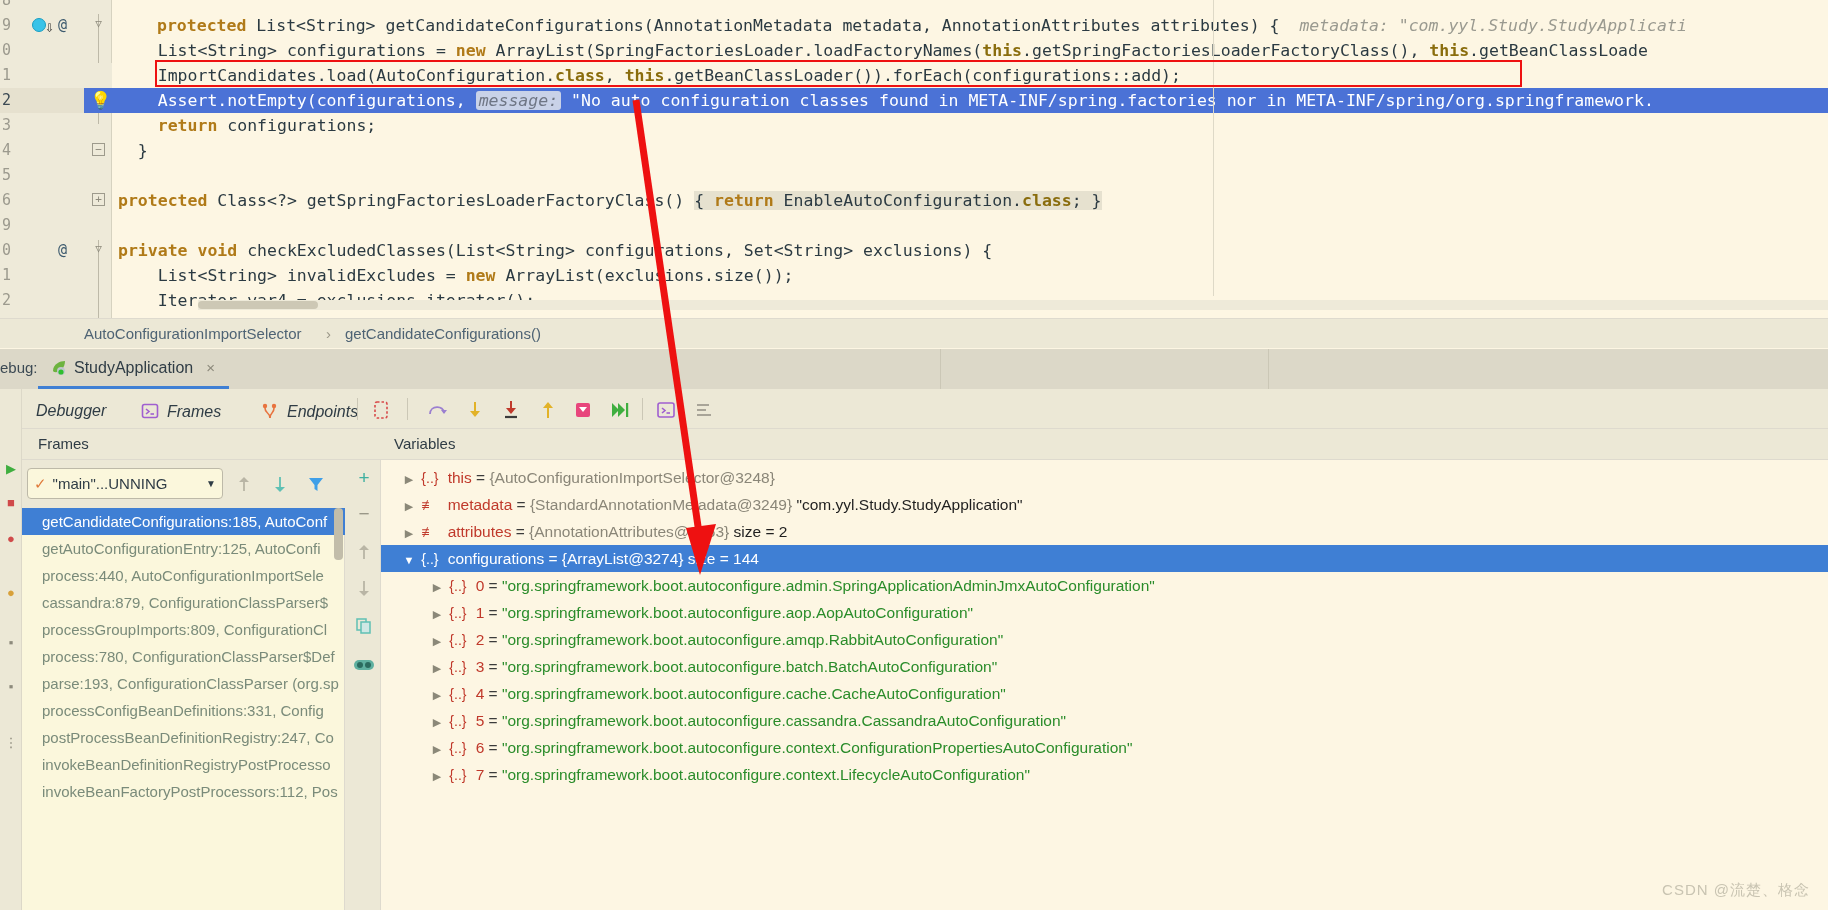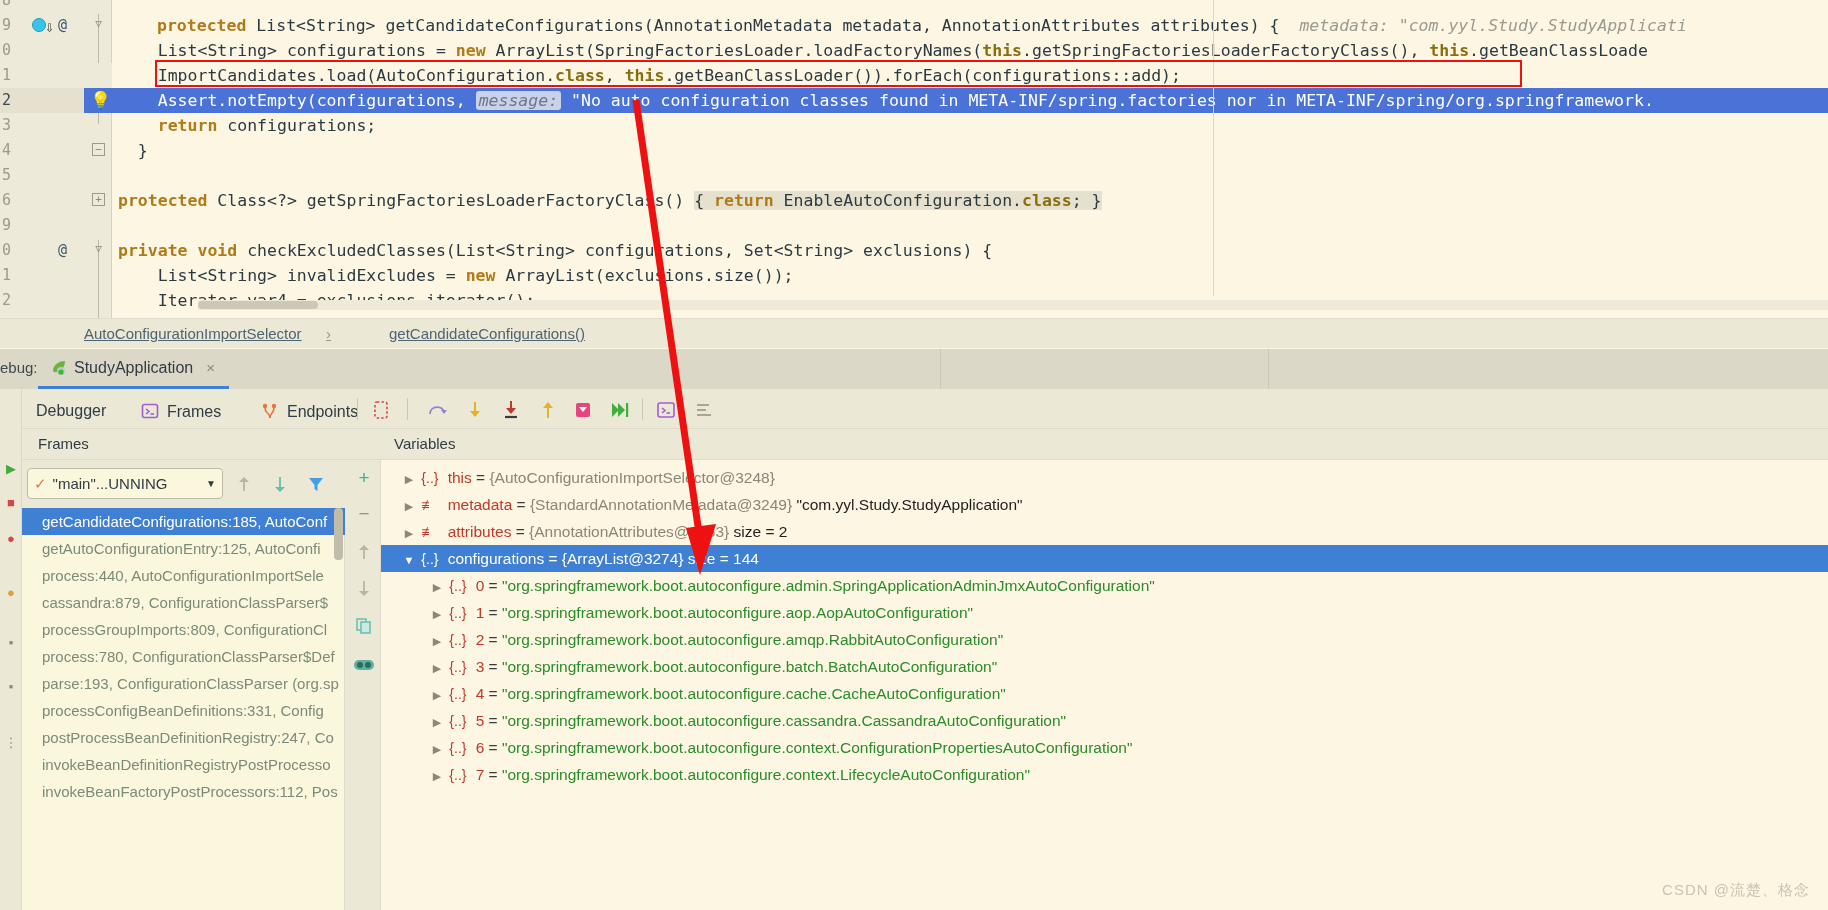--- a/index.html
+++ b/index.html
@@ -94,24 +94,24 @@
     position: absolute; left: 0; top: 1px; width: 120px; height: 8px;
     background: #cdc8b5; border-radius: 4px;
   }
 
   
   .breadcrumb {
     position: absolute; left: 0; top: 318px; width: 1828px; height: 30px;
     background: #ece8d6; border-top: 1px solid #dedace;
     font-size: 15px; color: #4e6374; line-height: 30px;
   }
-  .breadcrumb .crumb { position: absolute; text-decoration: underline; }
+  .breadcrumb .crumb { position: absolute; }
   .breadcrumb .c1 { left: 84px; }
   .breadcrumb .sep { left: 326px; color: #9a9788; }
-  .breadcrumb .c2 { left: 345px; margin-left: 44px; }
+  .breadcrumb .c2 { left: 345px; }
 
   
   .debugwin {
     position: absolute; left: 0; top: 349px; width: 1828px; height: 561px;
     background: #ece8d6;
   }
   .left-rail {
     position: absolute; left: 0; top: 0; width: 22px; height: 561px;
     background: #ece8d6; border-right: 1px solid #dcd8c8;
   }
@@ -140,21 +140,21 @@
   .tabsep {
     position: absolute; top: 0; width: 1px; height: 40px; background: #cbc7b6;
   }
 
   .toolrow {
     position: absolute; left: 22px; top: 40px; width: 1806px; height: 40px;
     background: #ece8d6; border-bottom: 1px solid #dedace;
   }
   .tooltab {
     position: absolute; top: 0; height: 46px; display: flex; align-items: center;
-    gap: 6px; font-size: 16px; color: #2f3c45; padding: 13px 6px;
+    gap: 6px; font-size: 16px; color: #2f3c45; padding: 13px 6px; font-style: italic;
   }
   .tooltab.active { border-bottom: 3px solid #3f7fd4; }
   .tb-icon { width: 20px; height: 20px; display: inline-block; }
   .tsep {
     position: absolute; top: 9px; width: 1px; height: 22px; background: #cbc7b6;
   }
   .tbtn {
     position: absolute; top: 9px; width: 24px; height: 24px;
   }
 

